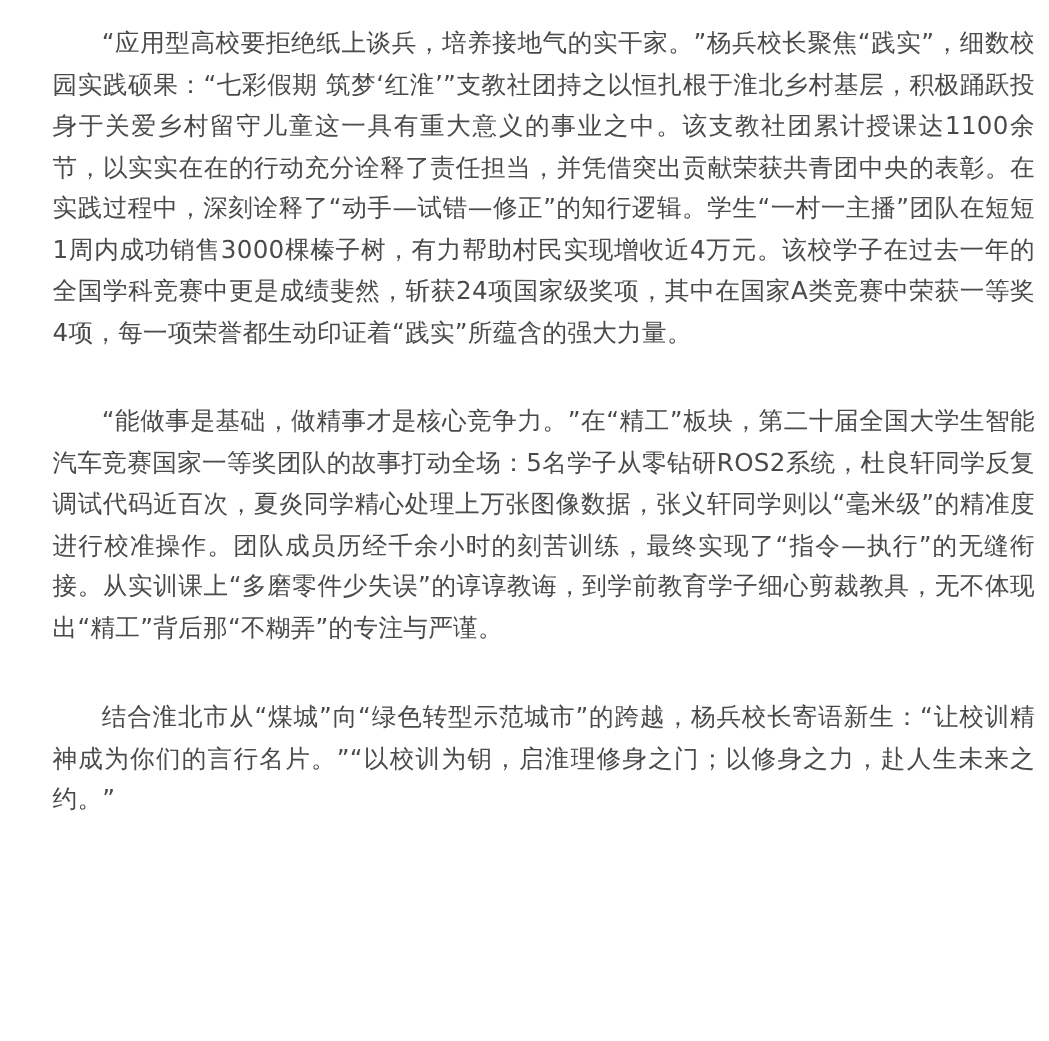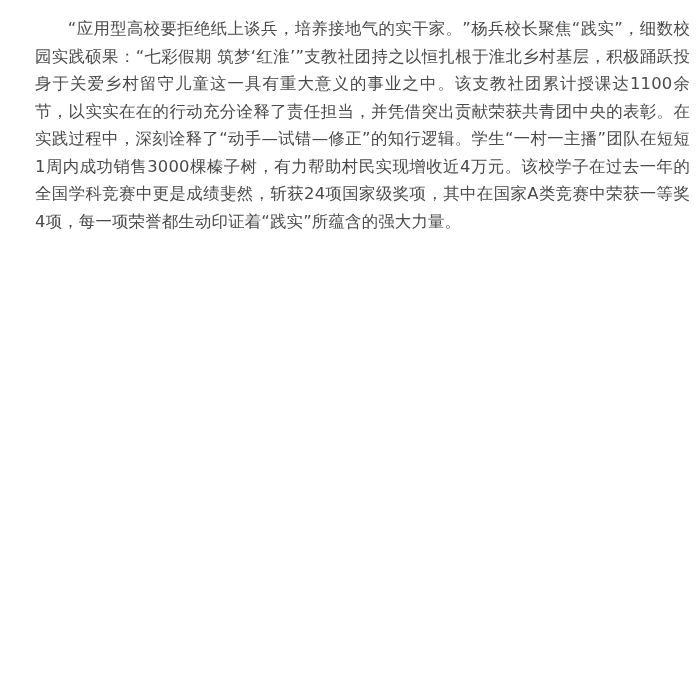--- a/index.html
+++ b/index.html
@@ -30,13 +30,15 @@
   }
   .article-body p:last-child {
     margin-bottom: 0;
   }
 </style>
 </head>
 <body>
 
 <div class="article-body">
   <p>“应用型高校要拒绝纸上谈兵，培养接地气的实干家。”杨兵校长聚焦“践实”，细数校园实践硕果：“七彩假期 筑梦‘红淮’”支教社团持之以恒扎根于淮北乡村基层，积极踊跃投身于关爱乡村留守儿童这一具有重大意义的事业之中。该支教社团累计授课达1100余节，以实实在在的行动充分诠释了责任担当，并凭借突出贡献荣获共青团中央的表彰。在实践过程中，深刻诠释了“动手—试错—修正”的知行逻辑。学生“一村一主播”团队在短短1周内成功销售3000棵榛子树，有力帮助村民实现增收近4万元。该校学子在过去一年的全国学科竞赛中更是成绩斐然，斩获24项国家级奖项，其中在国家A类竞赛中荣获一等奖4项，每一项荣誉都生动印证着“践实”所蕴含的强大力量。</p>
+  <p>“能做事是基础，做精事才是核心竞争力。”在“精工”板块，第二十届全国大学生智能汽车竞赛国家一等奖团队的故事打动全场：5名学子从零钻研ROS2系统，杜良轩同学反复调试代码近百次，夏炎同学精心处理上万张图像数据，张义轩同学则以“毫米级”的精准度进行校准操作。团队成员历经千余小时的刻苦训练，最终实现了“指令—执行”的无缝衔接。从实训课上“多磨零件少失误”的谆谆教诲，到学前教育学子细心剪裁教具，无不体现出“精工”背后那“不糊弄”的专注与严谨。</p>
+  <p>结合淮北市从“煤城”向“绿色转型示范城市”的跨越，杨兵校长寄语新生：“让校训精神成为你们的言行名片。”“以校训为钥，启淮理修身之门；以修身之力，赴人生未来之约。”</p>
 </div>
 
 </body></html>

